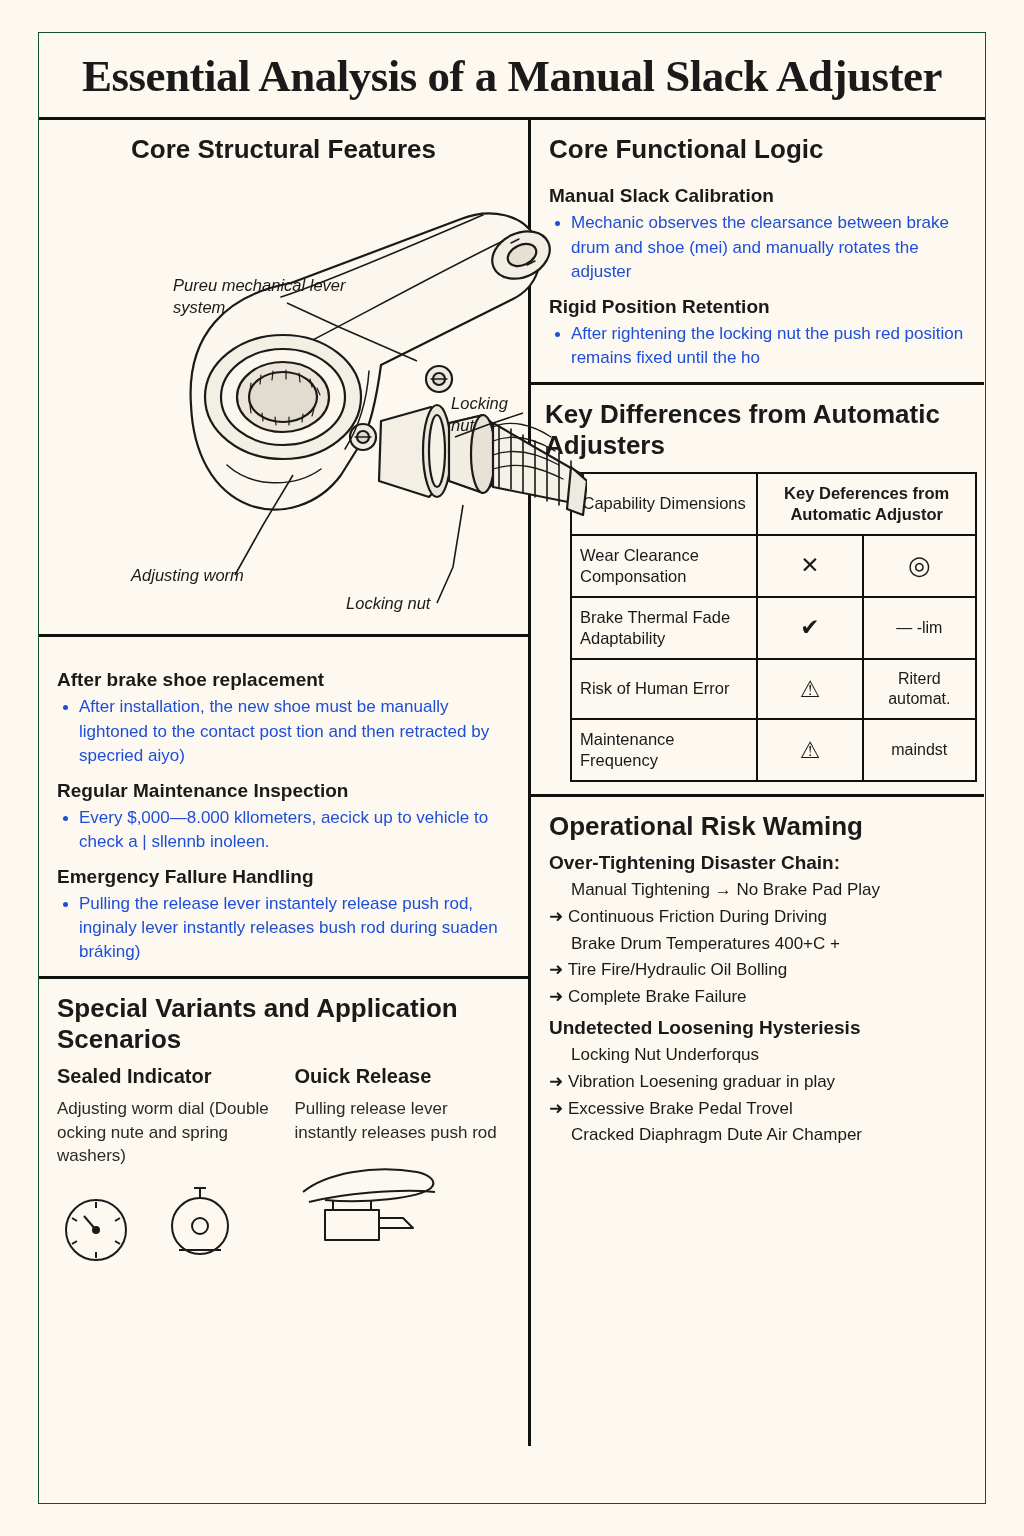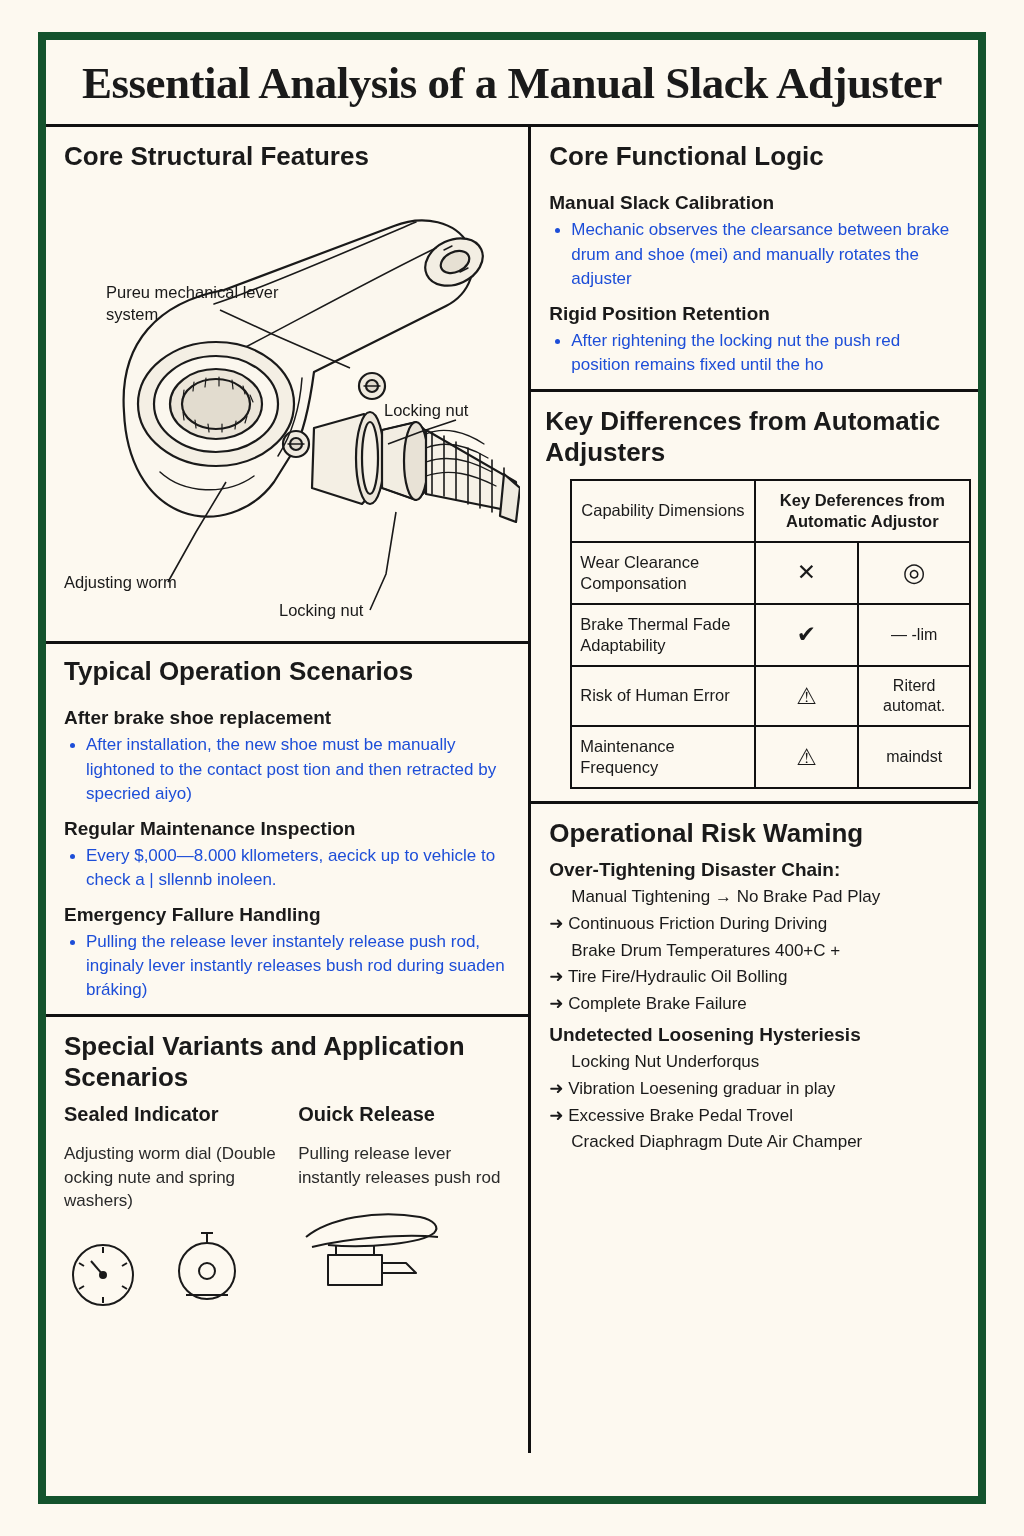--- a/index.html
+++ b/index.html
@@ -8,40 +8,40 @@
     width:1024px; height:1536px;
     background:#fdf9f0;
     font-family:"Liberation Sans", sans-serif;
     color:#1a1a1a;
     overflow:hidden;
   }
   .poster {
     position:absolute;
     left:38px; top:32px;
     width:948px; height:1472px;
-    border:8px solid #14532d;
+    border:1px solid #14532d;
     background:#fdf9f0;
   }
   
   .title-band {
     border-bottom:3px solid #111;
     padding:18px 10px 16px 10px;
     text-align:center;
   }
   .title-band h1 {
     margin:0;
     font-size:45px;
     line-height:1.12;
     font-weight:bold;
     letter-spacing:-0.5px;
     font-family:"Liberation Serif", serif;
   }
   
   .cols { display:flex; height:1326px; }
-  .col-left { width:492px; border-right:3px solid #111; display:flex; flex-direction:column; }
+  .col-left { width:492px; border-right:3px solid #111; display:flex; flex-direction:column;align-items:center; }
   .col-right { width:453px; display:flex; flex-direction:column; }
 
   .panel { padding:14px 18px 10px 18px; }
   .panel + .panel { border-top:3px solid #111; }
 
   h2.section {
     margin:0 0 10px 0;
     font-size:26px;
     font-weight:bold;
     font-family:"Liberation Sans", sans-serif;
@@ -56,21 +56,21 @@
   ul.bullets { margin:0 0 2px 0; padding-left:22px; }
   ul.bullets li {
     font-size:17px;
     line-height:1.42;
     margin-bottom:2px;
     color:#1d4ed8;
   }
   ul.bullets li::marker { font-size:15px; }
 
   
-  .diagram-wrap { position:relative; height:455px; }
+  .diagram-wrap { position:relative; height:455px;font-style:italic; }
   .diagram-wrap svg { position:absolute; left:0; top:0; }
   .dlabel {
     position:absolute;
     font-size:16.5px;
     line-height:1.28;
     color:#1a1a1a;
   }
   .dl-lever { left:42px; top:100px; width:190px; }
   .dl-lock1 { left:320px; top:218px; }
   .dl-worm  { left:0px; top:390px; }
@@ -100,21 +100,21 @@
 
   
   .risk-line { font-size:17px; line-height:1.45; margin:2px 0; }
   .risk-line.indent { padding-left:22px; }
   .risk-head { font-size:19px; font-weight:bold; margin:8px 0 4px 0; }
 
   
   .variant-cols { display:flex; gap:22px; }
   .variant-col { flex:1; }
   .variant-col h4 {
-    margin:0 0 16px 0; font-size:20px; font-weight:bold;
+    margin:0 0 9px 0; font-size:20px; font-weight:bold;
   }
   .variant-col p { margin:0; font-size:17px; line-height:1.4; color:#2a2a2a; }
   .icons-row { display:flex; align-items:flex-end; gap:26px; margin-top:14px; }
 </style>
 </head>
 <body>
 
 <div class="poster">
 
   <div class="title-band">
@@ -190,21 +190,20 @@
           </svg>
 
           <div class="dlabel dl-lever">Pureu mechanical lever system</div>
           <div class="dlabel dl-lock1">Locking nut</div>
           <div class="dlabel dl-worm">Adjusting worm</div>
           <div class="dlabel dl-lock2">Locking nut</div>
         </div>
       </div>
 
       <div class="panel" style="padding-top:12px;">
-        <h2 class="section">Typical Operation Scenarios</h2>
 
         <h3 class="sub">After brake shoe replacement</h3>
         <ul class="bullets">
           <li>After installation, the new shoe must be manually lightoned to the contact post tion and then retracted by specried aiyo)</li>
         </ul>
 
         <h3 class="sub">Regular Maintenance Inspection</h3>
         <ul class="bullets">
           <li>Every $,000—8.000 kllometers, aecick up to vehicle to check a | sllennb inoleen.</li>
         </ul>

